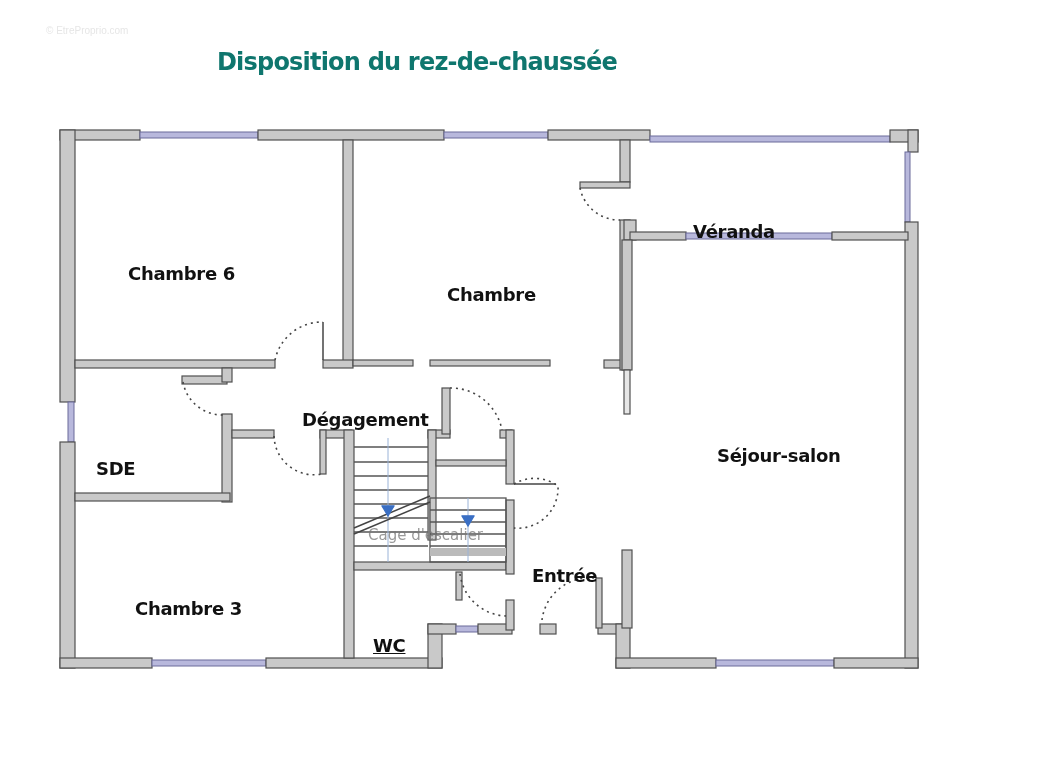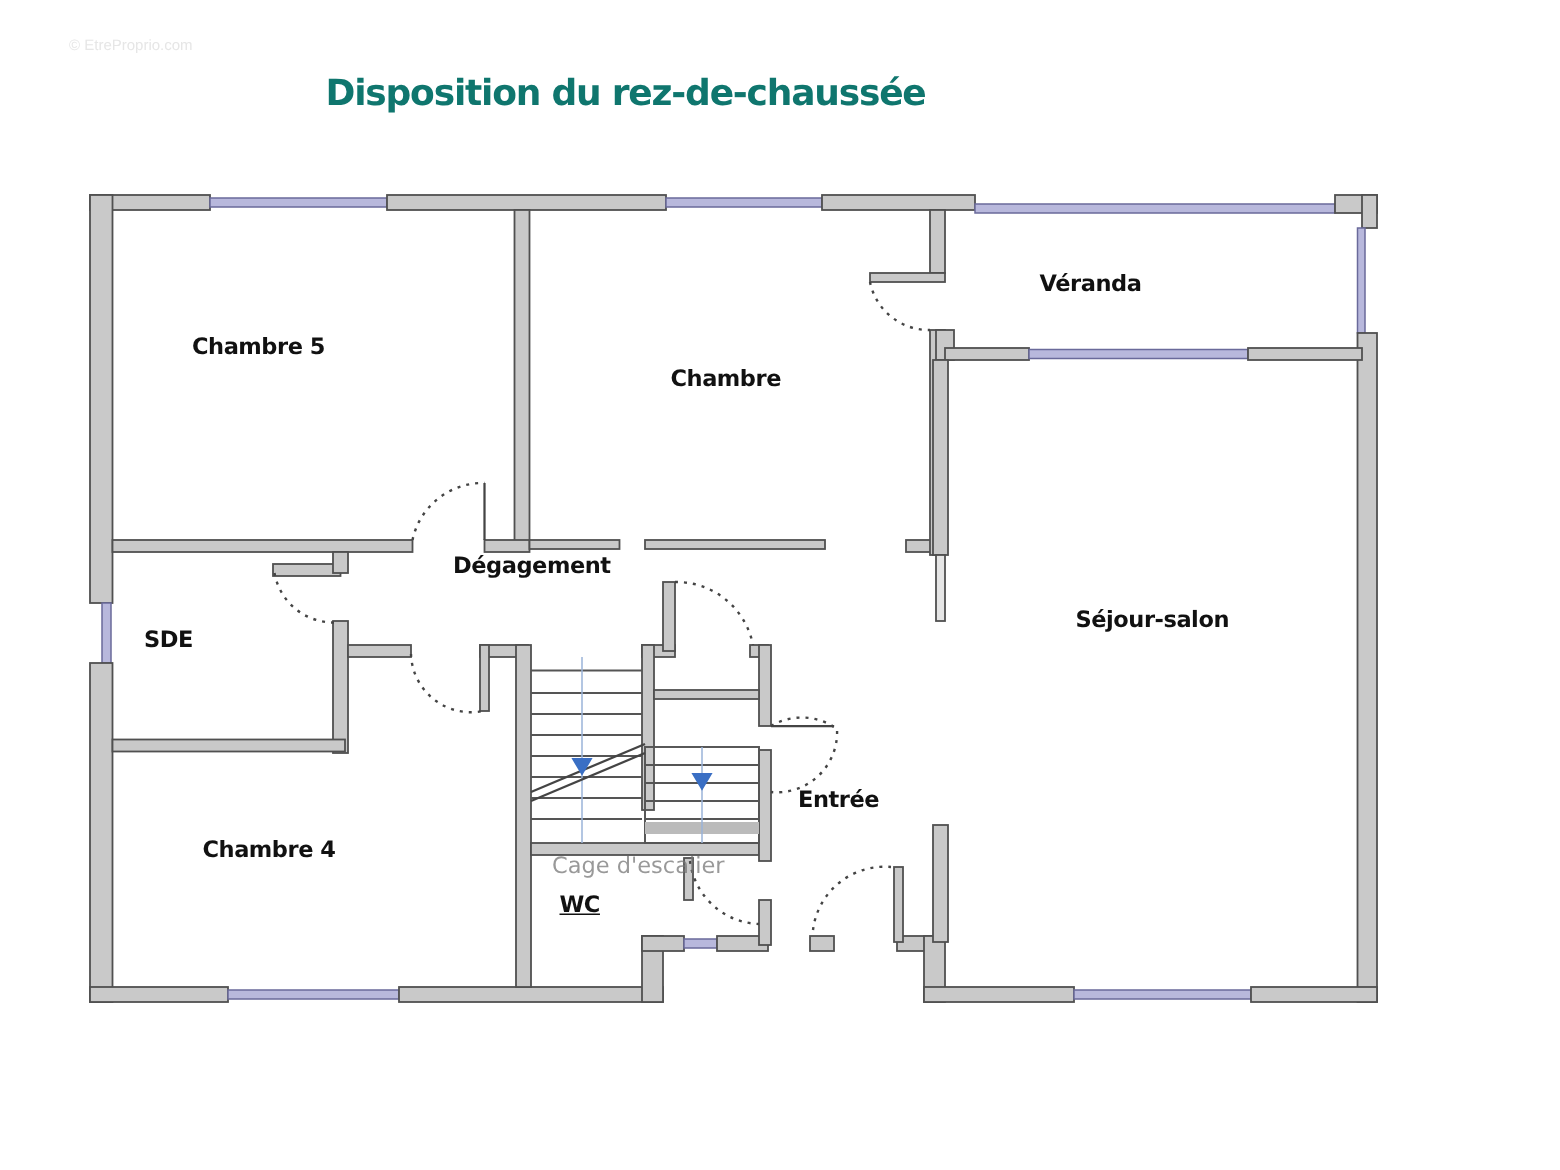--- a/index.html
+++ b/index.html
@@ -1,20 +1,20 @@
 <!DOCTYPE html>
 <html><head>
 <meta charset="utf-8">
 <style>
   html, body { margin: 0; padding: 0; background: #ffffff; }
   body { width: 1040px; height: 780px; position: relative; overflow: hidden; font-family: "DejaVu Sans", sans-serif; }
   .watermark { position: absolute; left: 18px; top: 25px; font-size: 10px; color: #e6e6e6; font-family: "Liberation Sans", sans-serif; margin-left: 28px; }
   .title { position: absolute; left: 217px; top: 48px; font-size: 24px; font-weight: bold; color: #0f766e; font-family: "DejaVu Sans", sans-serif; letter-spacing: -0.8px; }
   svg { position: absolute; left: 0; top: 0; }
-  .label { position: absolute; font-weight: bold; font-size: 15px; color: #111; font-family: "DejaVu Sans", sans-serif; letter-spacing: -0.3px; white-space: nowrap; }
+  .label { position: absolute; font-weight: bold; font-size: 18px; color: #111; font-family: "DejaVu Sans", sans-serif; letter-spacing: -0.3px; white-space: nowrap; margin-top: 41px; }
   .stair-label { position: absolute; font-size: 15px; color: #777; font-family: "DejaVu Sans", sans-serif; white-space: nowrap; opacity: 0.75; }
 </style>
 </head>
 <body>
 
 <div class="watermark">© EtreProprio.com</div>
 <div class="title">Disposition du rez-de-chaussée</div>
 
 <svg width="1040" height="780" viewBox="0 0 1040 780">
   <defs>
@@ -152,22 +152,22 @@
     <line x1="354" y1="528" x2="430" y2="496" stroke="#444" stroke-width="1.5"></line>
     <line x1="354" y1="534" x2="430" y2="502" stroke="#444" stroke-width="1.5"></line>
 
     <polygon class="arrow" points="382,506 394,506 388,516"></polygon>
     <line class="arrow" x1="382" y1="506" x2="394" y2="506"></line>
     <polygon class="arrow" points="462,516 474,516 468,526"></polygon>
     <line class="arrow" x1="462" y1="516" x2="474" y2="516"></line>
   </g>
 </svg>
 
-<div class="label" style="left:128px; top:222px;">Chambre 5</div>
+<div class="label" style="left:128px; top:222px;">Chambre 6</div>
 <div class="label" style="left:447px; top:243px;">Chambre</div>
 <div class="label" style="left:693px; top:180px;">Véranda</div>
 <div class="label" style="left:96px; top:417px;">SDE</div>
 <div class="label" style="left:302px; top:368px;">Dégagement</div>
 <div class="label" style="left:717px; top:404px;">Séjour-salon</div>
-<div class="stair-label" style="left:368px; top:526px;margin-top:42px;">Cage d'escalier</div>
+<div class="stair-label" style="left:368px; top:526px;">Cage d'escalier</div>
 <div class="label" style="left:532px; top:524px;">Entrée</div>
-<div class="label" style="left:135px; top:557px;">Chambre 4</div>
+<div class="label" style="left:135px; top:557px;">Chambre 3</div>
 <div class="label" style="left:373px; top:594px;text-decoration:underline;">WC</div>
 
 </body></html>

